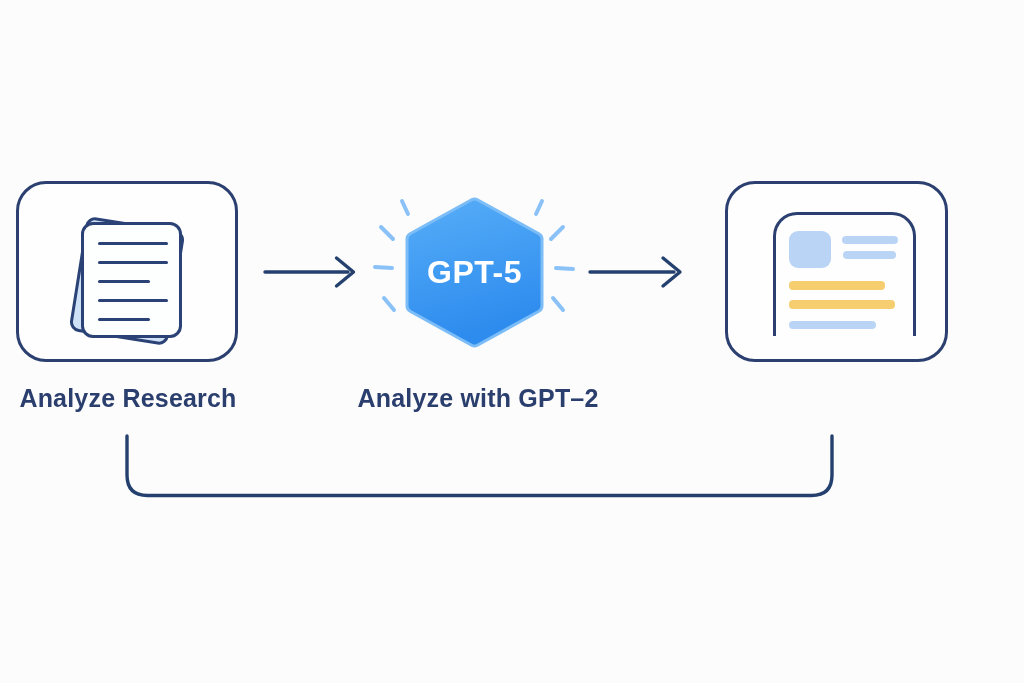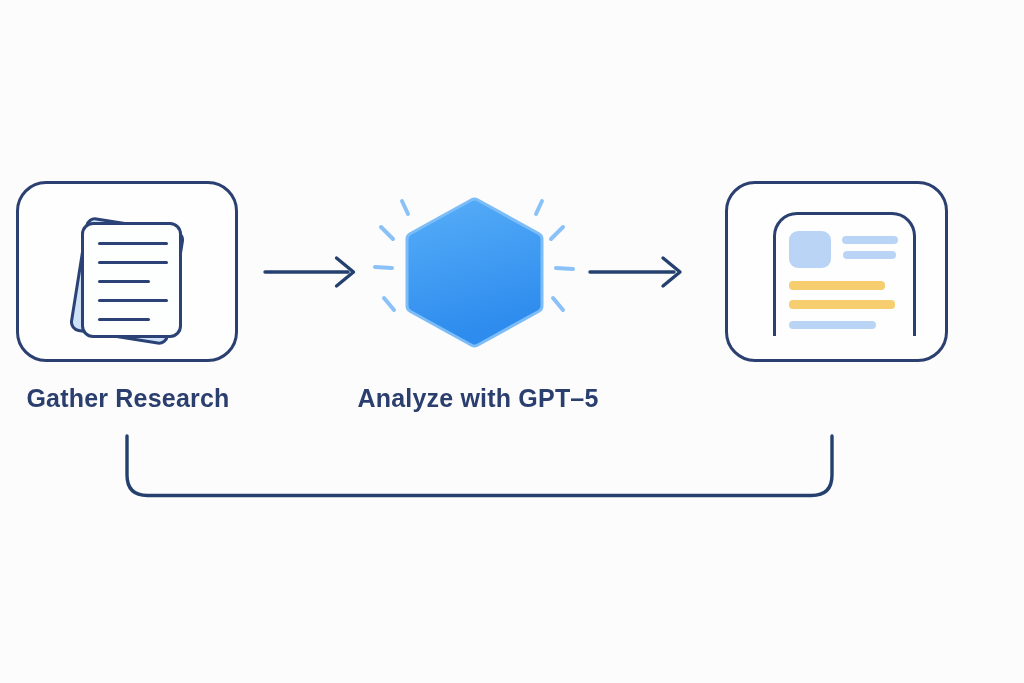--- a/index.html
+++ b/index.html
@@ -166,17 +166,18 @@
     <div class="summary-doc">
       <div class="sd-item sd-thumb"></div>
       <div class="sd-item sd-bbar1"></div>
       <div class="sd-item sd-bbar2"></div>
       <div class="sd-item sd-ybar1"></div>
       <div class="sd-item sd-ybar2"></div>
       <div class="sd-item sd-bbar3"></div>
     </div>
   </div>
 
+  <div class="hex-text">GPT-5</div>
 
-  <div class="caption cap-1">Gather Research</div>
-  <div class="caption cap-2">Analyze with GPT–5</div>
+  <div class="caption cap-1">Analyze Research</div>
+  <div class="caption cap-2">Analyze with GPT–2</div>
 
 </div>
 
 </body></html>

